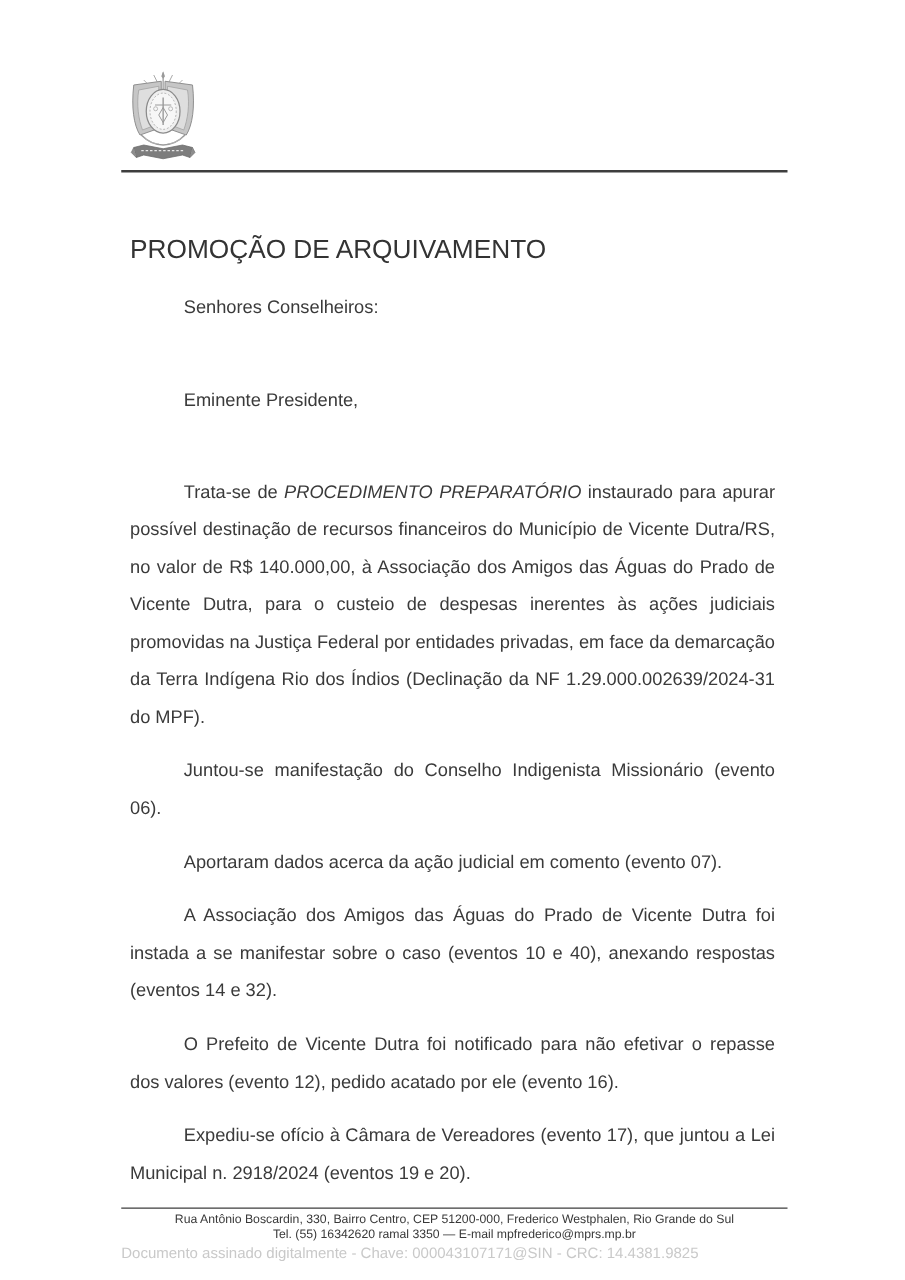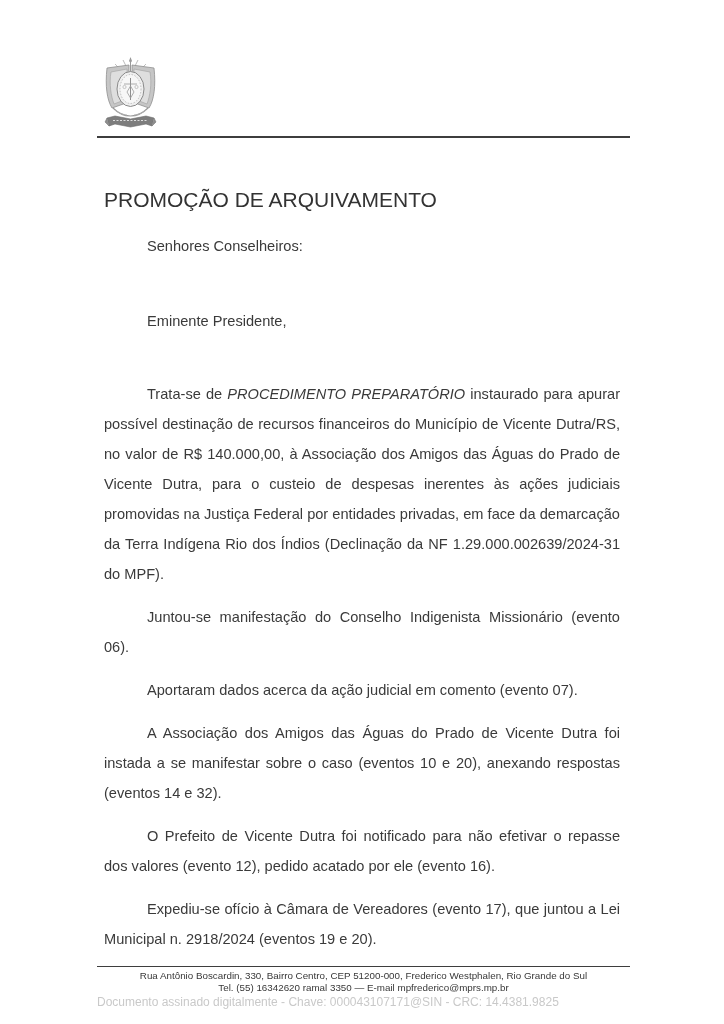--- a/index.html
+++ b/index.html
@@ -149,21 +149,21 @@
   <div class="content">
     <h1 class="title">PROMOÇÃO DE ARQUIVAMENTO</h1>
 
     <p class="sal sal2">Senhores Conselheiros:</p>
     <p class="sal sal1">Eminente Presidente,</p>
 
     <p class="para para1"><span>Trata-se de </span><span class="italic">PROCEDIMENTO PREPARATÓRIO</span><span> instaurado para apurar possível destinação de recursos financeiros do Município de Vicente Dutra/RS, no valor de R$ 140.000,00, à Associação dos Amigos das Águas do Prado de Vicente Dutra, para o custeio de despesas inerentes às ações judiciais promovidas na Justiça Federal por entidades privadas, em face da demarcação da Terra Indígena Rio dos Índios (Declinação da NF 1.29.000.002639/2024-31 do MPF).</span></p>
 
     <p class="para">Juntou-se manifestação do Conselho Indigenista Missionário (evento 06).</p>
     <p class="para">Aportaram dados acerca da ação judicial em comento (evento 07).</p>
-    <p class="para">A Associação dos Amigos das Águas do Prado de Vicente Dutra foi instada a se manifestar sobre o caso (eventos 10 e 20), anexando respostas (eventos 14 e 32).</p>
+    <p class="para">A Associação dos Amigos das Águas do Prado de Vicente Dutra foi instada a se manifestar sobre o caso (eventos 10 e 40), anexando respostas (eventos 14 e 32).</p>
     <p class="para">O Prefeito de Vicente Dutra foi notificado para não efetivar o repasse dos valores (evento 12), pedido acatado por ele (evento 16).</p>
     <p class="para">Expediu-se ofício à Câmara de Vereadores (evento 17), que juntou a Lei Municipal n. 2918/2024 (eventos 19 e 20).</p>
   </div>
 
   <div class="footer-rule"></div>
   <div class="addr">
     <div>Rua Antônio Boscardin, 330, Bairro Centro, CEP 51200-000, Frederico Westphalen, Rio Grande do Sul</div>
     <div>Tel. (55) 16342620 ramal 3350 — E-mail mpfrederico@mprs.mp.br</div>
   </div>
   <div class="sig">Documento assinado digitalmente - Chave: 000043107171@SIN - CRC: 14.4381.9825</div>

